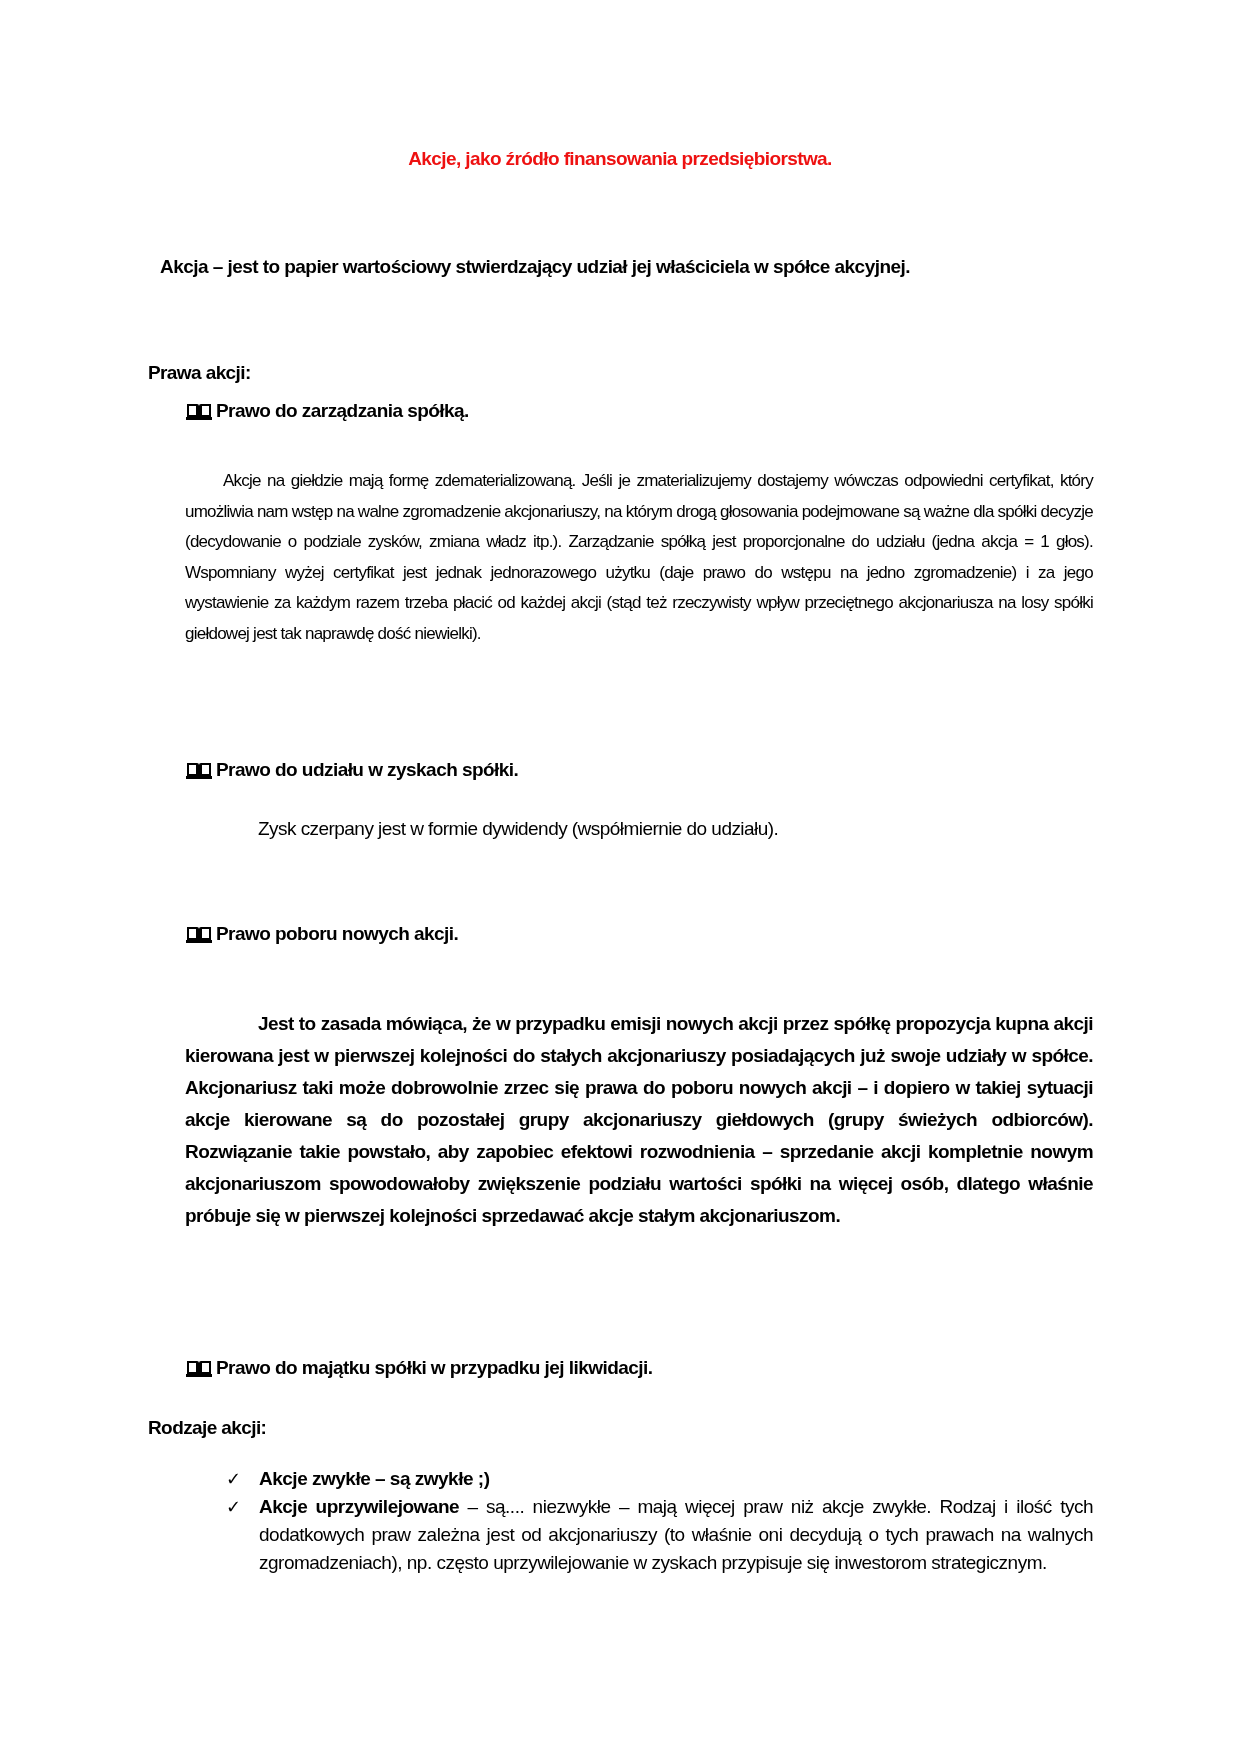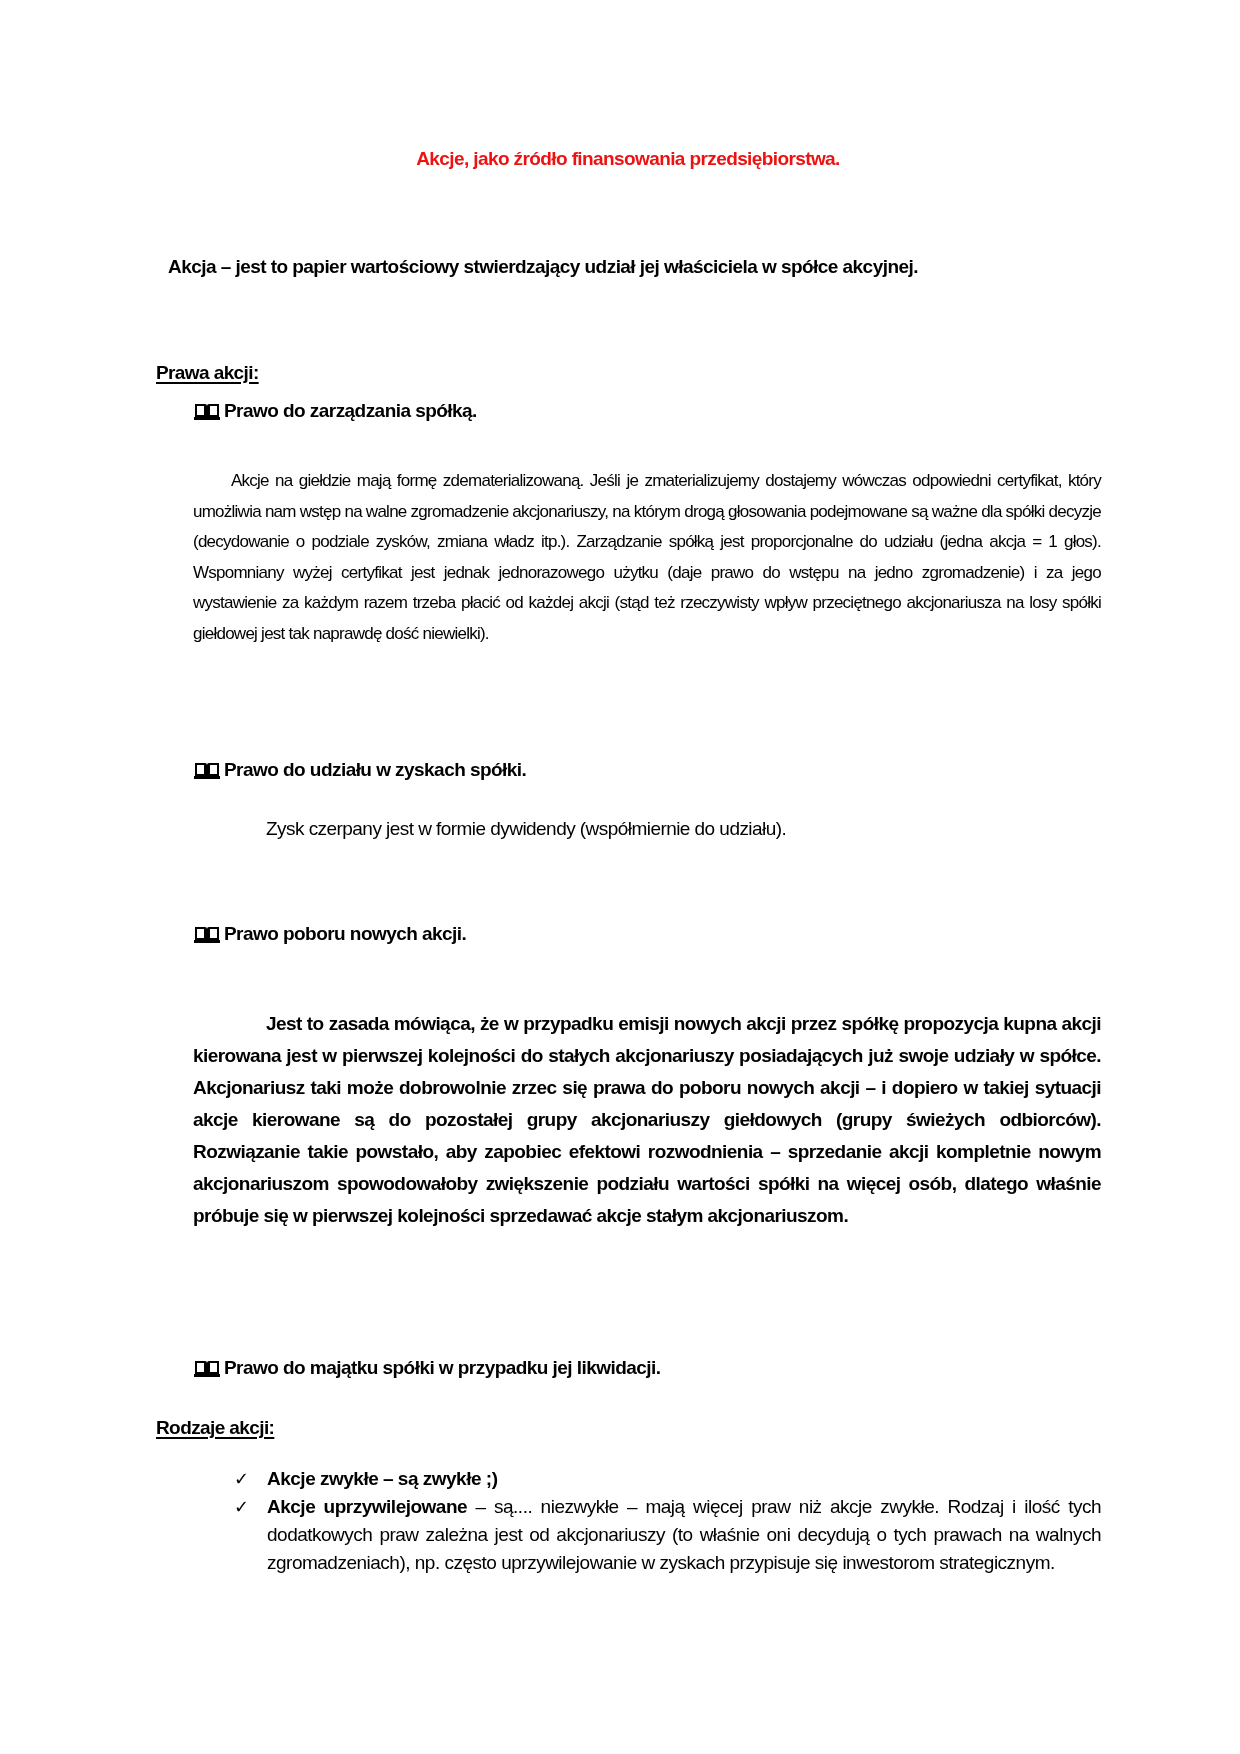--- a/index.html
+++ b/index.html
@@ -1,23 +1,23 @@
 <!DOCTYPE html>
 <html><head>
   <meta charset="utf-8">
   <style>
     html, body { margin: 0; padding: 0; background: #ffffff; }
     body { width: 1240px; height: 1754px; position: relative; overflow: hidden; color: #000; font-family: "Liberation Sans", "DejaVu Sans", sans-serif; }
-    .page { position: absolute; left: 0; top: 0; width: 986px; height: 1754px; background: #fff; margin-left: 8px; }
+    .page { position: absolute; left: 0; top: 0; width: 986px; height: 1754px; background: #fff; }
 
     .title { position: absolute; left: 0; width: 1240px; top: 148px; text-align: center; font-weight: bold; font-size: 19px; letter-spacing: -0.6px; color: #ee1111; }
 
     .definition { position: absolute; left: 160px; top: 256px; font-weight: bold; font-size: 19px; letter-spacing: -0.55px; }
 
-    .section-heading { position: absolute; left: 148px; font-weight: bold; font-size: 19px; text-decoration: underline; text-underline-offset: 3px; text-decoration-thickness: 2px; letter-spacing: -0.6px; }
+    .section-heading { position: absolute; left: 148px; font-weight: bold; font-size: 19px; text-underline-offset: 3px; text-decoration-thickness: 2px; letter-spacing: -0.6px; }
     #h-prawa { top: 362px; }
     #h-rodzaje { top: 1417px; }
 
     .right-heading { position: absolute; left: 186px; font-weight: bold; font-size: 19px; letter-spacing: -0.55px; display: flex; align-items: center; }
     .book-icon { display: inline-block; width: 26px; height: 18px; margin-right: 4px; position: relative; }
     .book-icon svg { display: block; }
 
     #rh-1 { top: 400px; }
     #rh-2 { top: 759px; }
     #rh-3 { top: 923px; }

